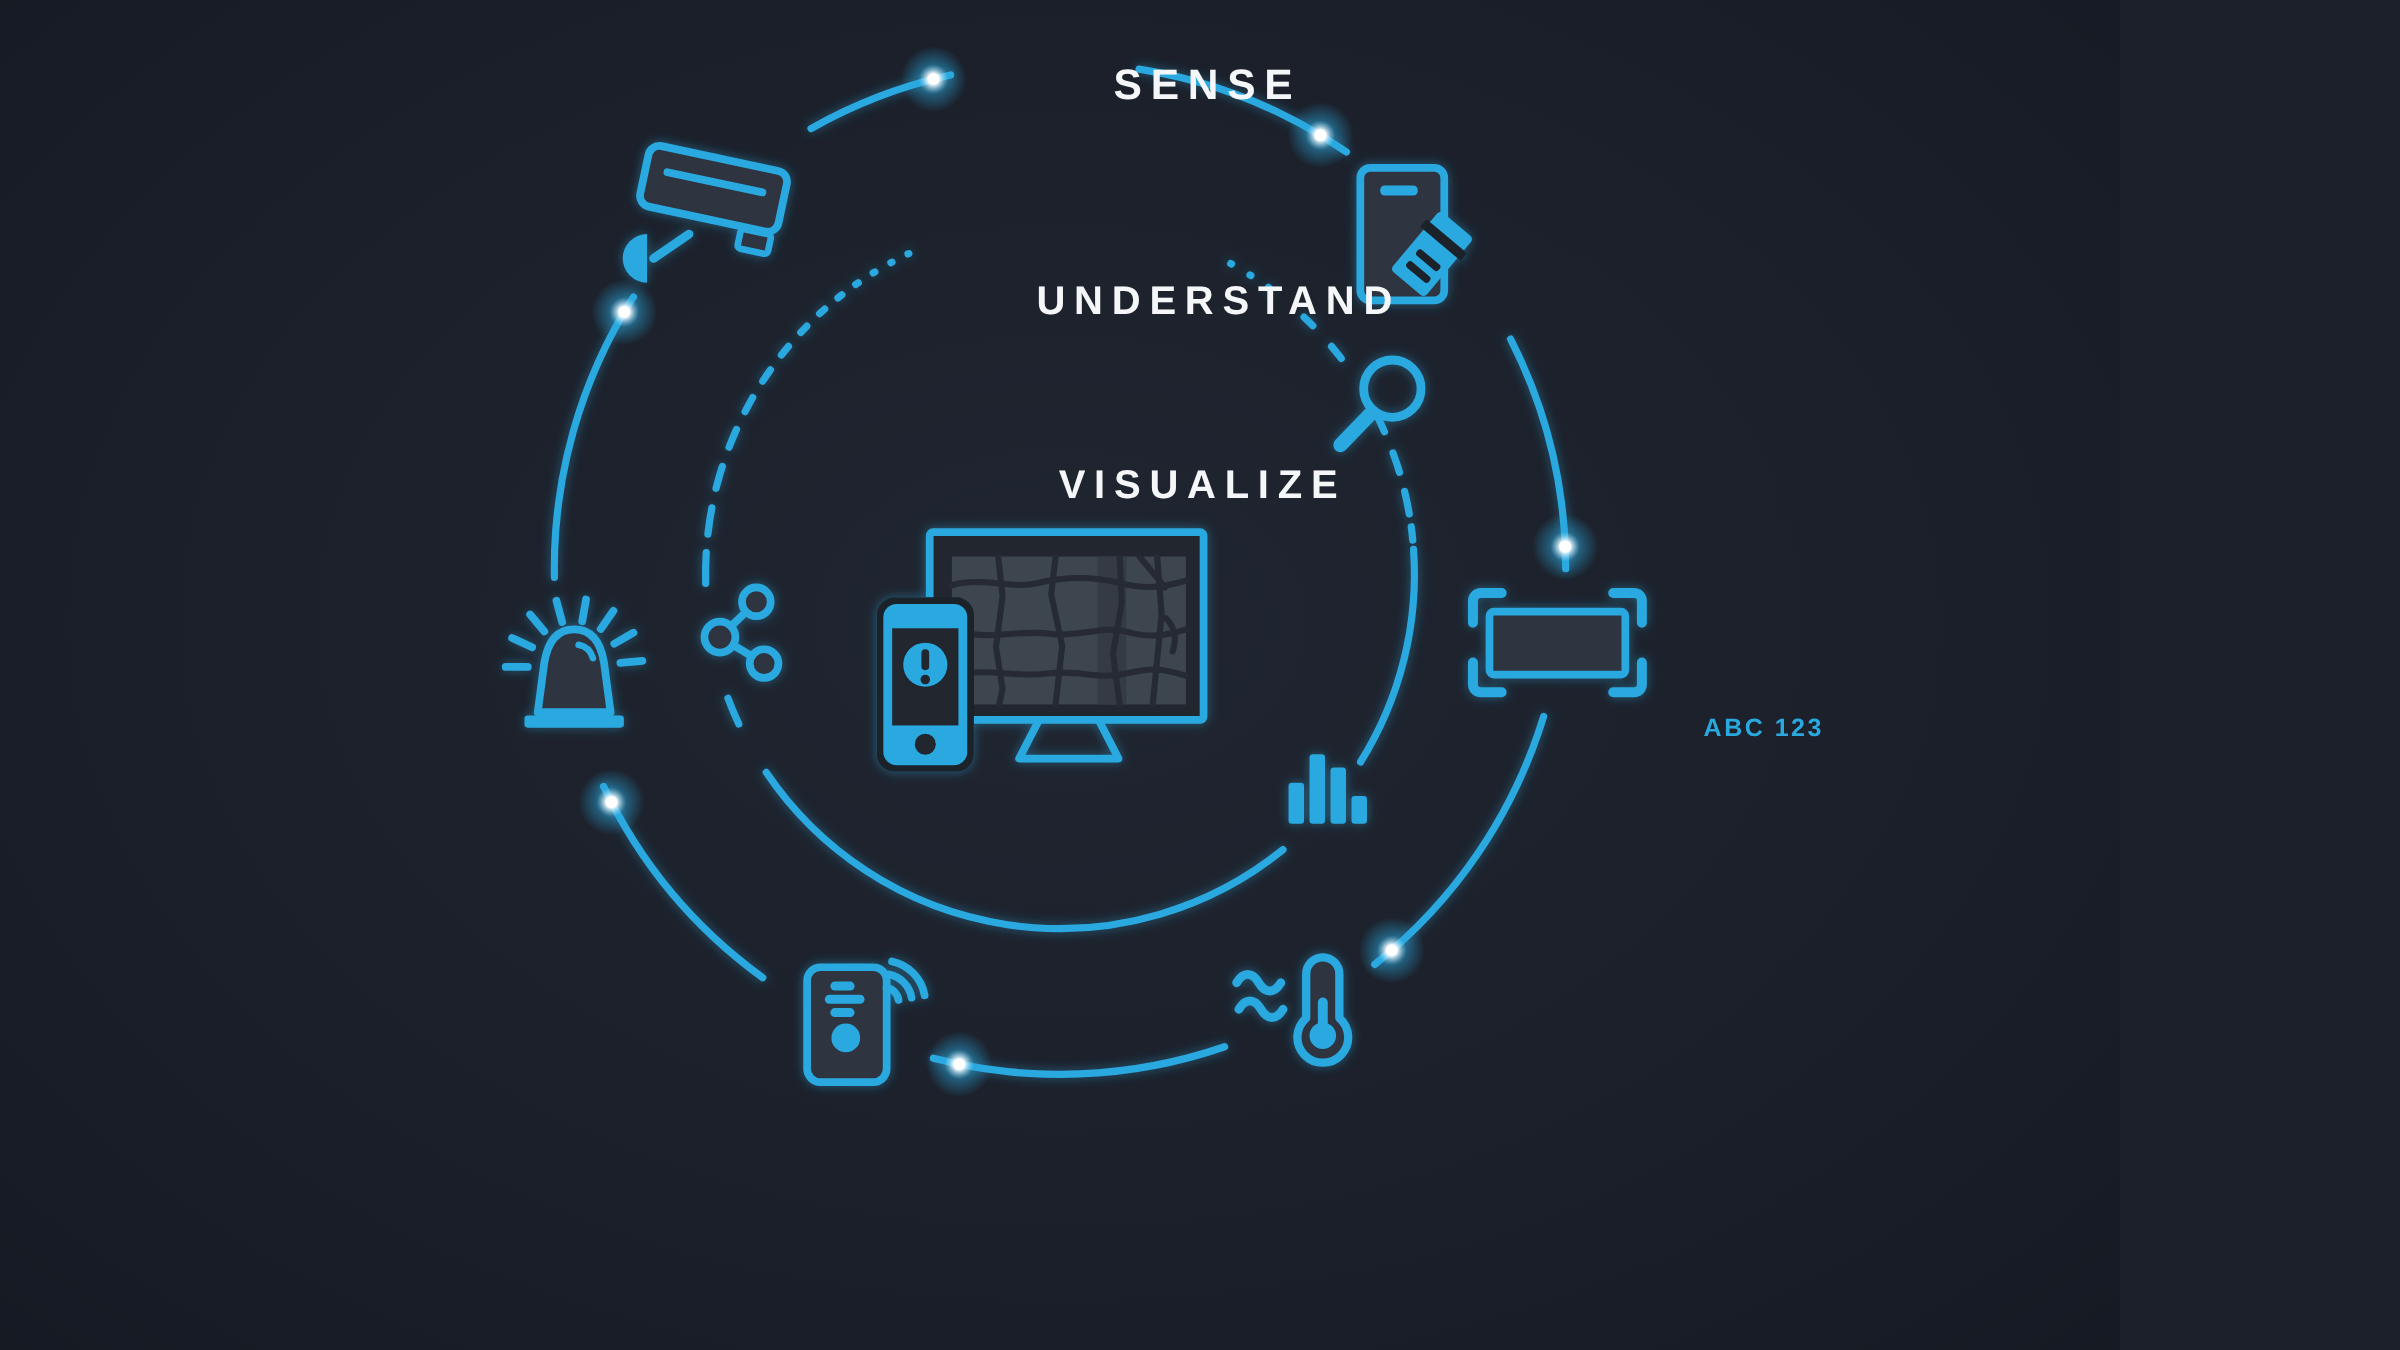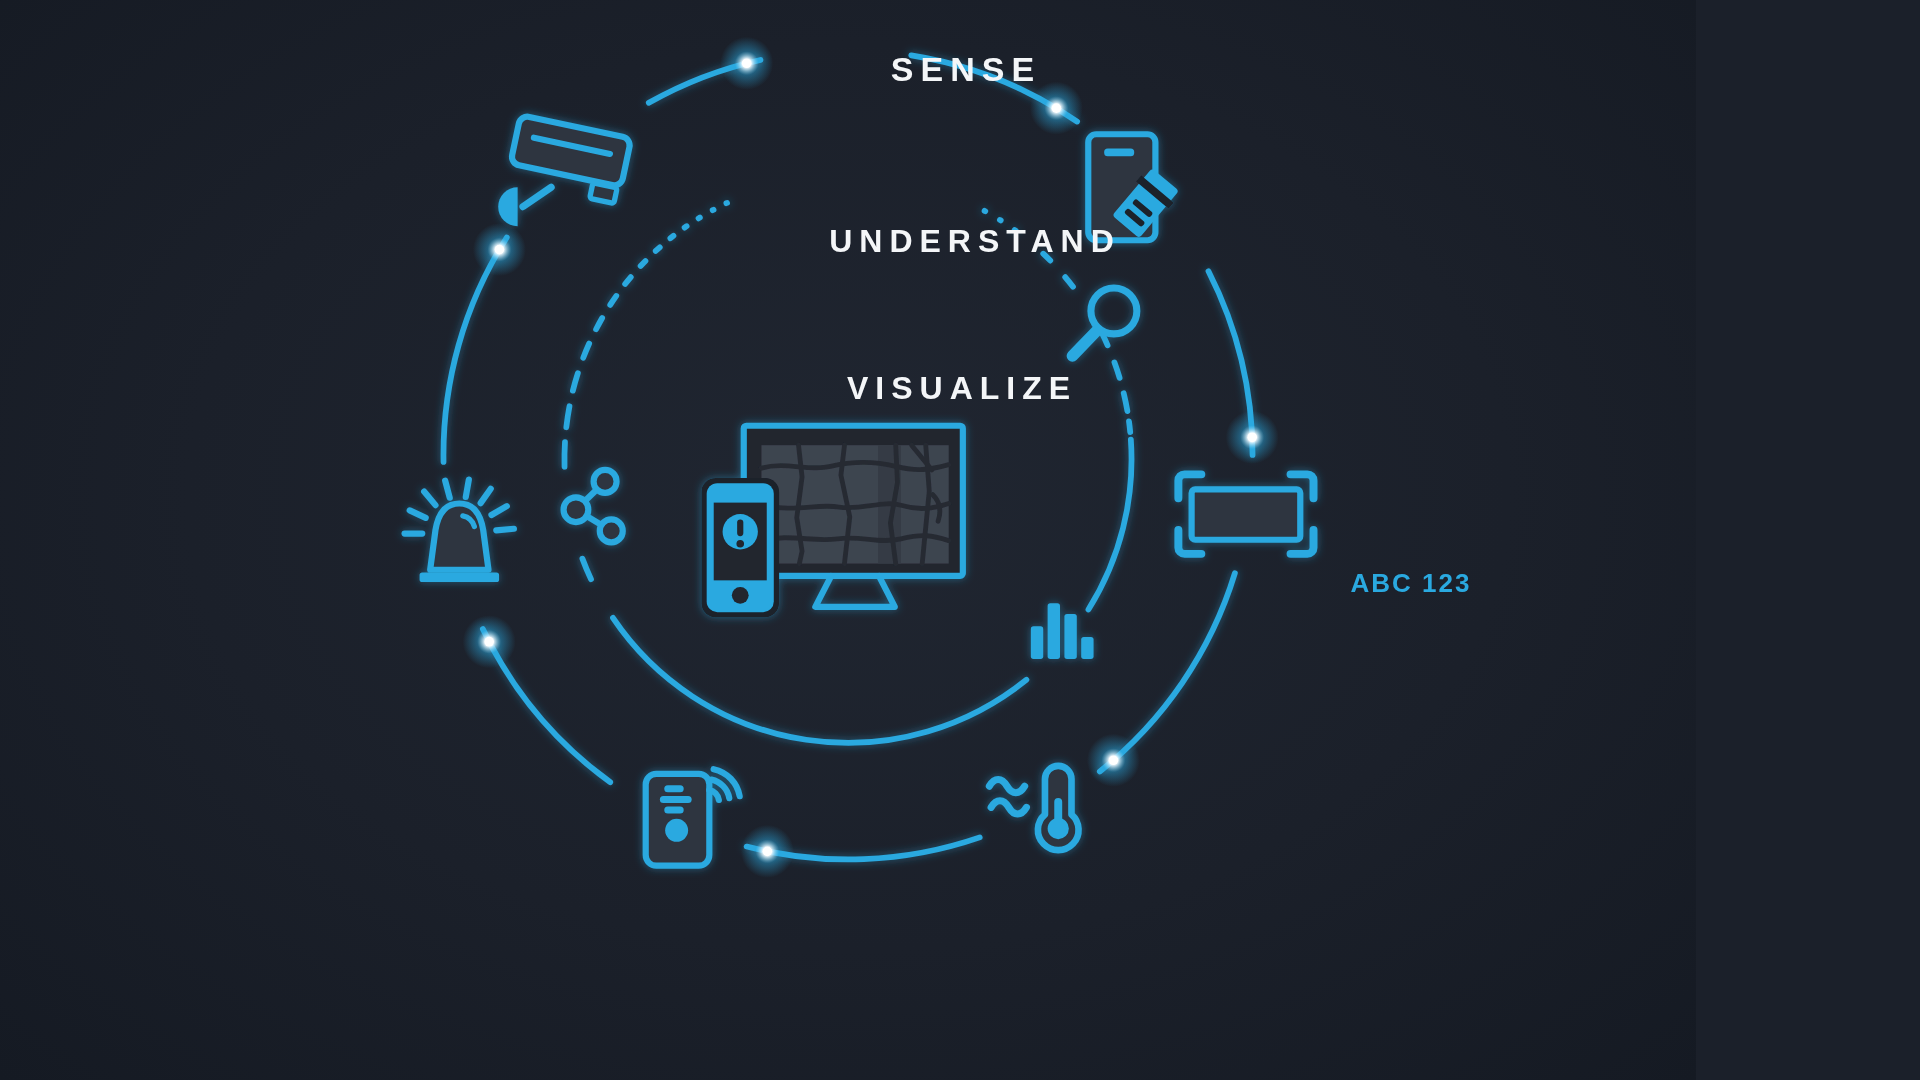--- a/index.html
+++ b/index.html
@@ -16,21 +16,21 @@
   .fillacc{fill:var(--accent)}
   .darkstroke{fill:var(--icon-fill);stroke:var(--accent);stroke-linecap:round;stroke-linejoin:round}
   .bgfill{fill:var(--bg)}
   .screenfill{fill:var(--screen)}
   .ring-label{position:absolute;transform:translate(-50%,-50%);color:var(--text);
     font-weight:700;letter-spacing:7px;white-space:nowrap;user-select:none}
   #label-sense{left:966px;top:69px;font-size:34px}
   #label-understand{left:975px;top:241px;font-size:32px}
   #label-visualize{left:962px;top:388px;font-size:32px}
   #plate-text{position:absolute;left:1411px;top:583px;transform:translate(-50%,-50%);
-    color:var(--accent);font-weight:700;font-size:26px;letter-spacing:2px;white-space:nowrap}
+    color:var(--accent);font-weight:700;font-size:20px;letter-spacing:2px;white-space:nowrap}
 </style>
 </head>
 <body>
 
 <div class="stage">
 
   <svg class="scene" viewBox="0 0 1920 1080">
     <defs>
       <radialGradient id="glowGrad">
         <stop offset="0%" stop-color="#ffffff" stop-opacity="1"></stop>

